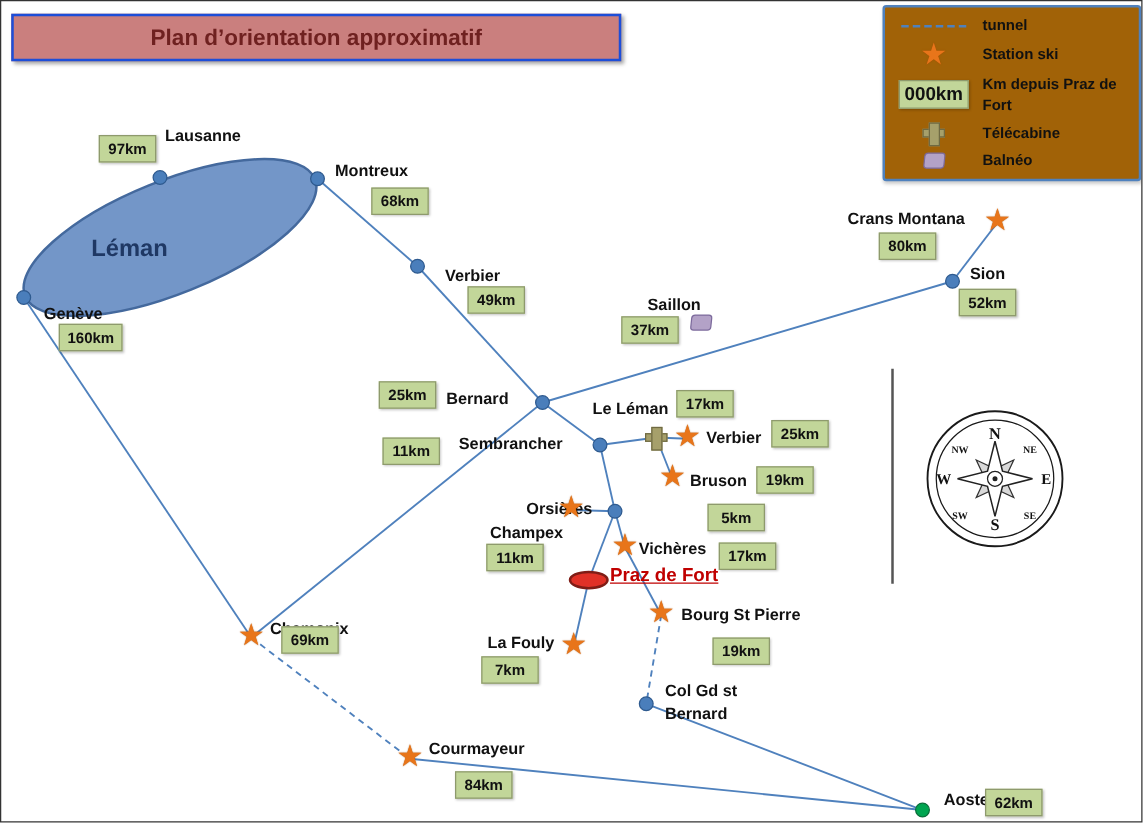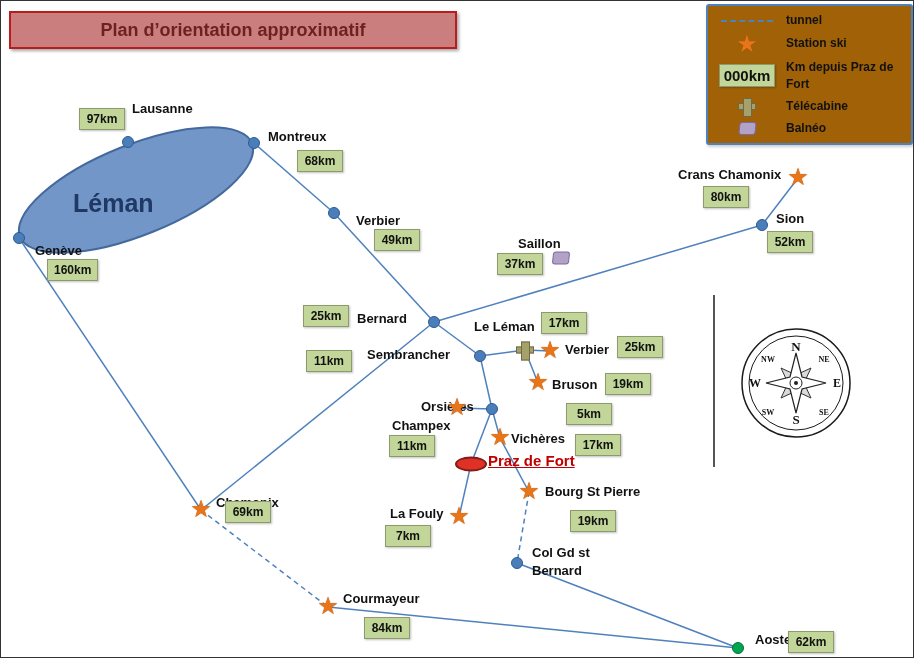--- a/index.html
+++ b/index.html
@@ -3,22 +3,22 @@
 <meta charset="utf-8">
 <style>
   * { margin:0; padding:0; box-sizing:border-box; }
   body { font-family:"Liberation Sans", sans-serif; background:#fff; }
   .canvas { position:relative; width:914px; height:658px; background:#fff; overflow:hidden; border:1px solid #333; }
 
   .edges { position:absolute; left:0; top:0; }
   .edges line { stroke:#4f81bd; stroke-width:1.5; }
   .edges line.dash { stroke-dasharray:5 4; }
 
-  .banner { position:absolute; left:8px; top:10px; width:448px; height:38px;
-            background:#ca7f7e; border:2px solid #b91c1c; color:#6f2120;
+  .banner { position:absolute; left:8px; top:10px; width:488px; height:38px;
+            background:#ca7f7e; border:2px solid #1d4ed8; color:#6f2120;
             font-size:18px; font-weight:bold; display:flex; align-items:center; justify-content:center;
             box-shadow:2px 2px 3px rgba(0,0,0,.35); }
 
   .legend { position:absolute; left:705px; top:3px; width:207px; height:141px;
             background:#a16207; border:2px solid #4f81bd; border-radius:3px;
             padding:7px 10px; display:flex; flex-direction:column; justify-content:space-between;
             font-size:12px; font-weight:bold; color:#111; box-shadow:1px 2px 3px rgba(0,0,0,.2); }
   .legend-row { display:flex; align-items:center; gap:10px; }
   .legend-ic { width:58px; display:flex; justify-content:center; align-items:center; flex:0 0 58px; }
   .tunnel-sample { width:52px; border-top:2px dashed #4f81bd; height:0; }
@@ -39,21 +39,21 @@
   .legend .star { position:static; transform:none; font-size:21px; }
   .telecabine { width:18px; height:7px; background:#a6a06b; border:1px solid #6f6a43; }
   .telecabine::before { content:""; position:absolute; left:4px; top:-6px; width:7px; height:17px;
                         background:#a6a06b; border:1px solid #6f6a43; }
   .legend .telecabine { position:relative; transform:none; margin:6px 0; }
   .balneo { width:17px; height:13px; background:#b3a2c7; border:1px solid #7c6a9c;
             border-radius:3px; transform:translate(-50%,-50%) skew(-6deg); }
   .legend .balneo { position:static; transform:skew(-6deg); }
   .home { width:32px; height:15px; background:#e03127; border:2px solid #7f1d16; border-radius:50%; }
 
-  .lake-label { position:absolute; left:72px; top:188px; font-size:25px; font-weight:bold; color:#1f3864; }
+  .lake-label { position:absolute; left:72px; top:188px; font-size:19px; font-weight:bold; color:#1f3864; }
   .home-label { color:#c00000; text-decoration:underline; font-size:15px; }
   .wrap-label { white-space:normal; width:80px; line-height:1.35; }
 
   .compass { position:absolute; left:739px; top:326px; }
   .compass text { fill:#111; font-weight:bold; font-family:"Liberation Serif", serif; }
   .divider { position:absolute; left:712px; top:294px; width:2px; height:172px; background:#555; }
 </style>
 </head>
 <body>
 
@@ -151,21 +151,21 @@
   </div>
 
   <div>
     <span class="marker balneo" style="left:560px;top:257px"></span>
     <div class="label" style="left:517px;top:235px">Saillon</div>
     <div class="badge" style="left:496px;top:252px">37km</div>
   </div>
 
   <div>
     <span class="marker star" style="left:797px;top:177px"></span>
-    <div class="label" style="left:677px;top:166px">Crans Chamonix</div>
+    <div class="label" style="left:677px;top:166px">Crans Montana</div>
     <div class="badge" style="left:702px;top:185px">80km</div>
   </div>
 
   <div>
     <span class="marker city" style="left:761px;top:224px"></span>
     <div class="label" style="left:775px;top:210px">Sion</div>
     <div class="badge" style="left:766px;top:230px">52km</div>
   </div>
 
   <div>

